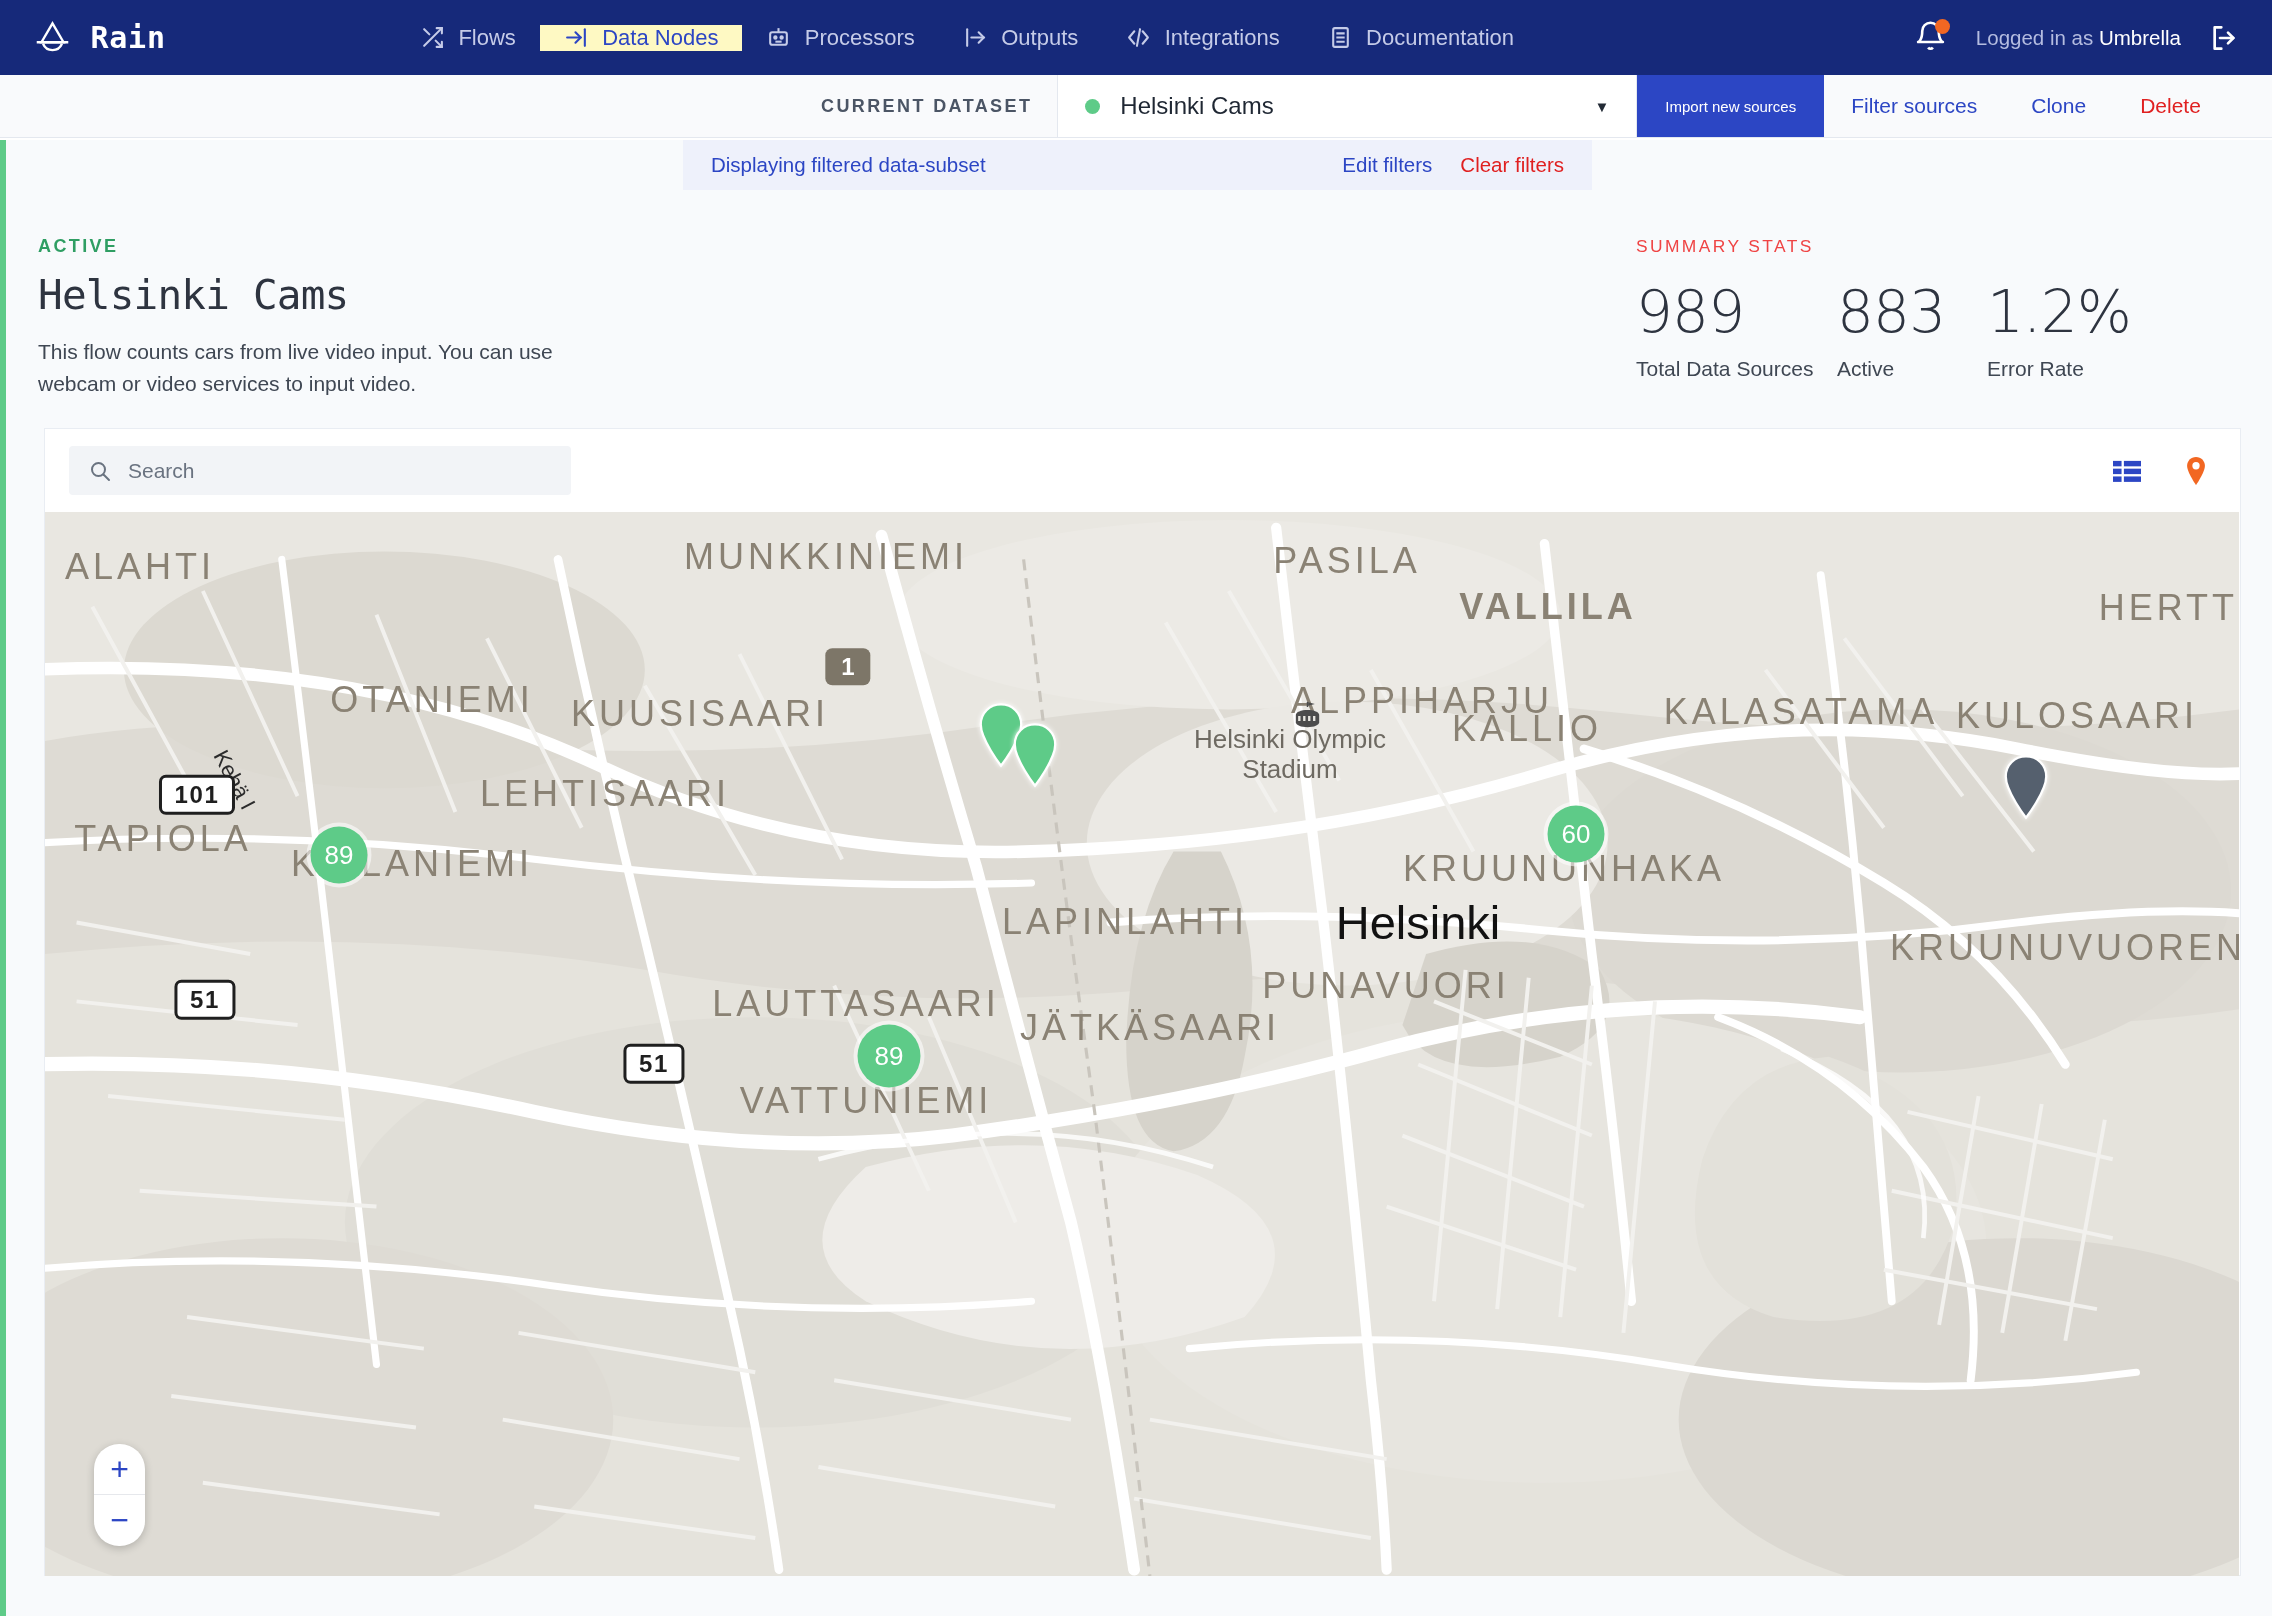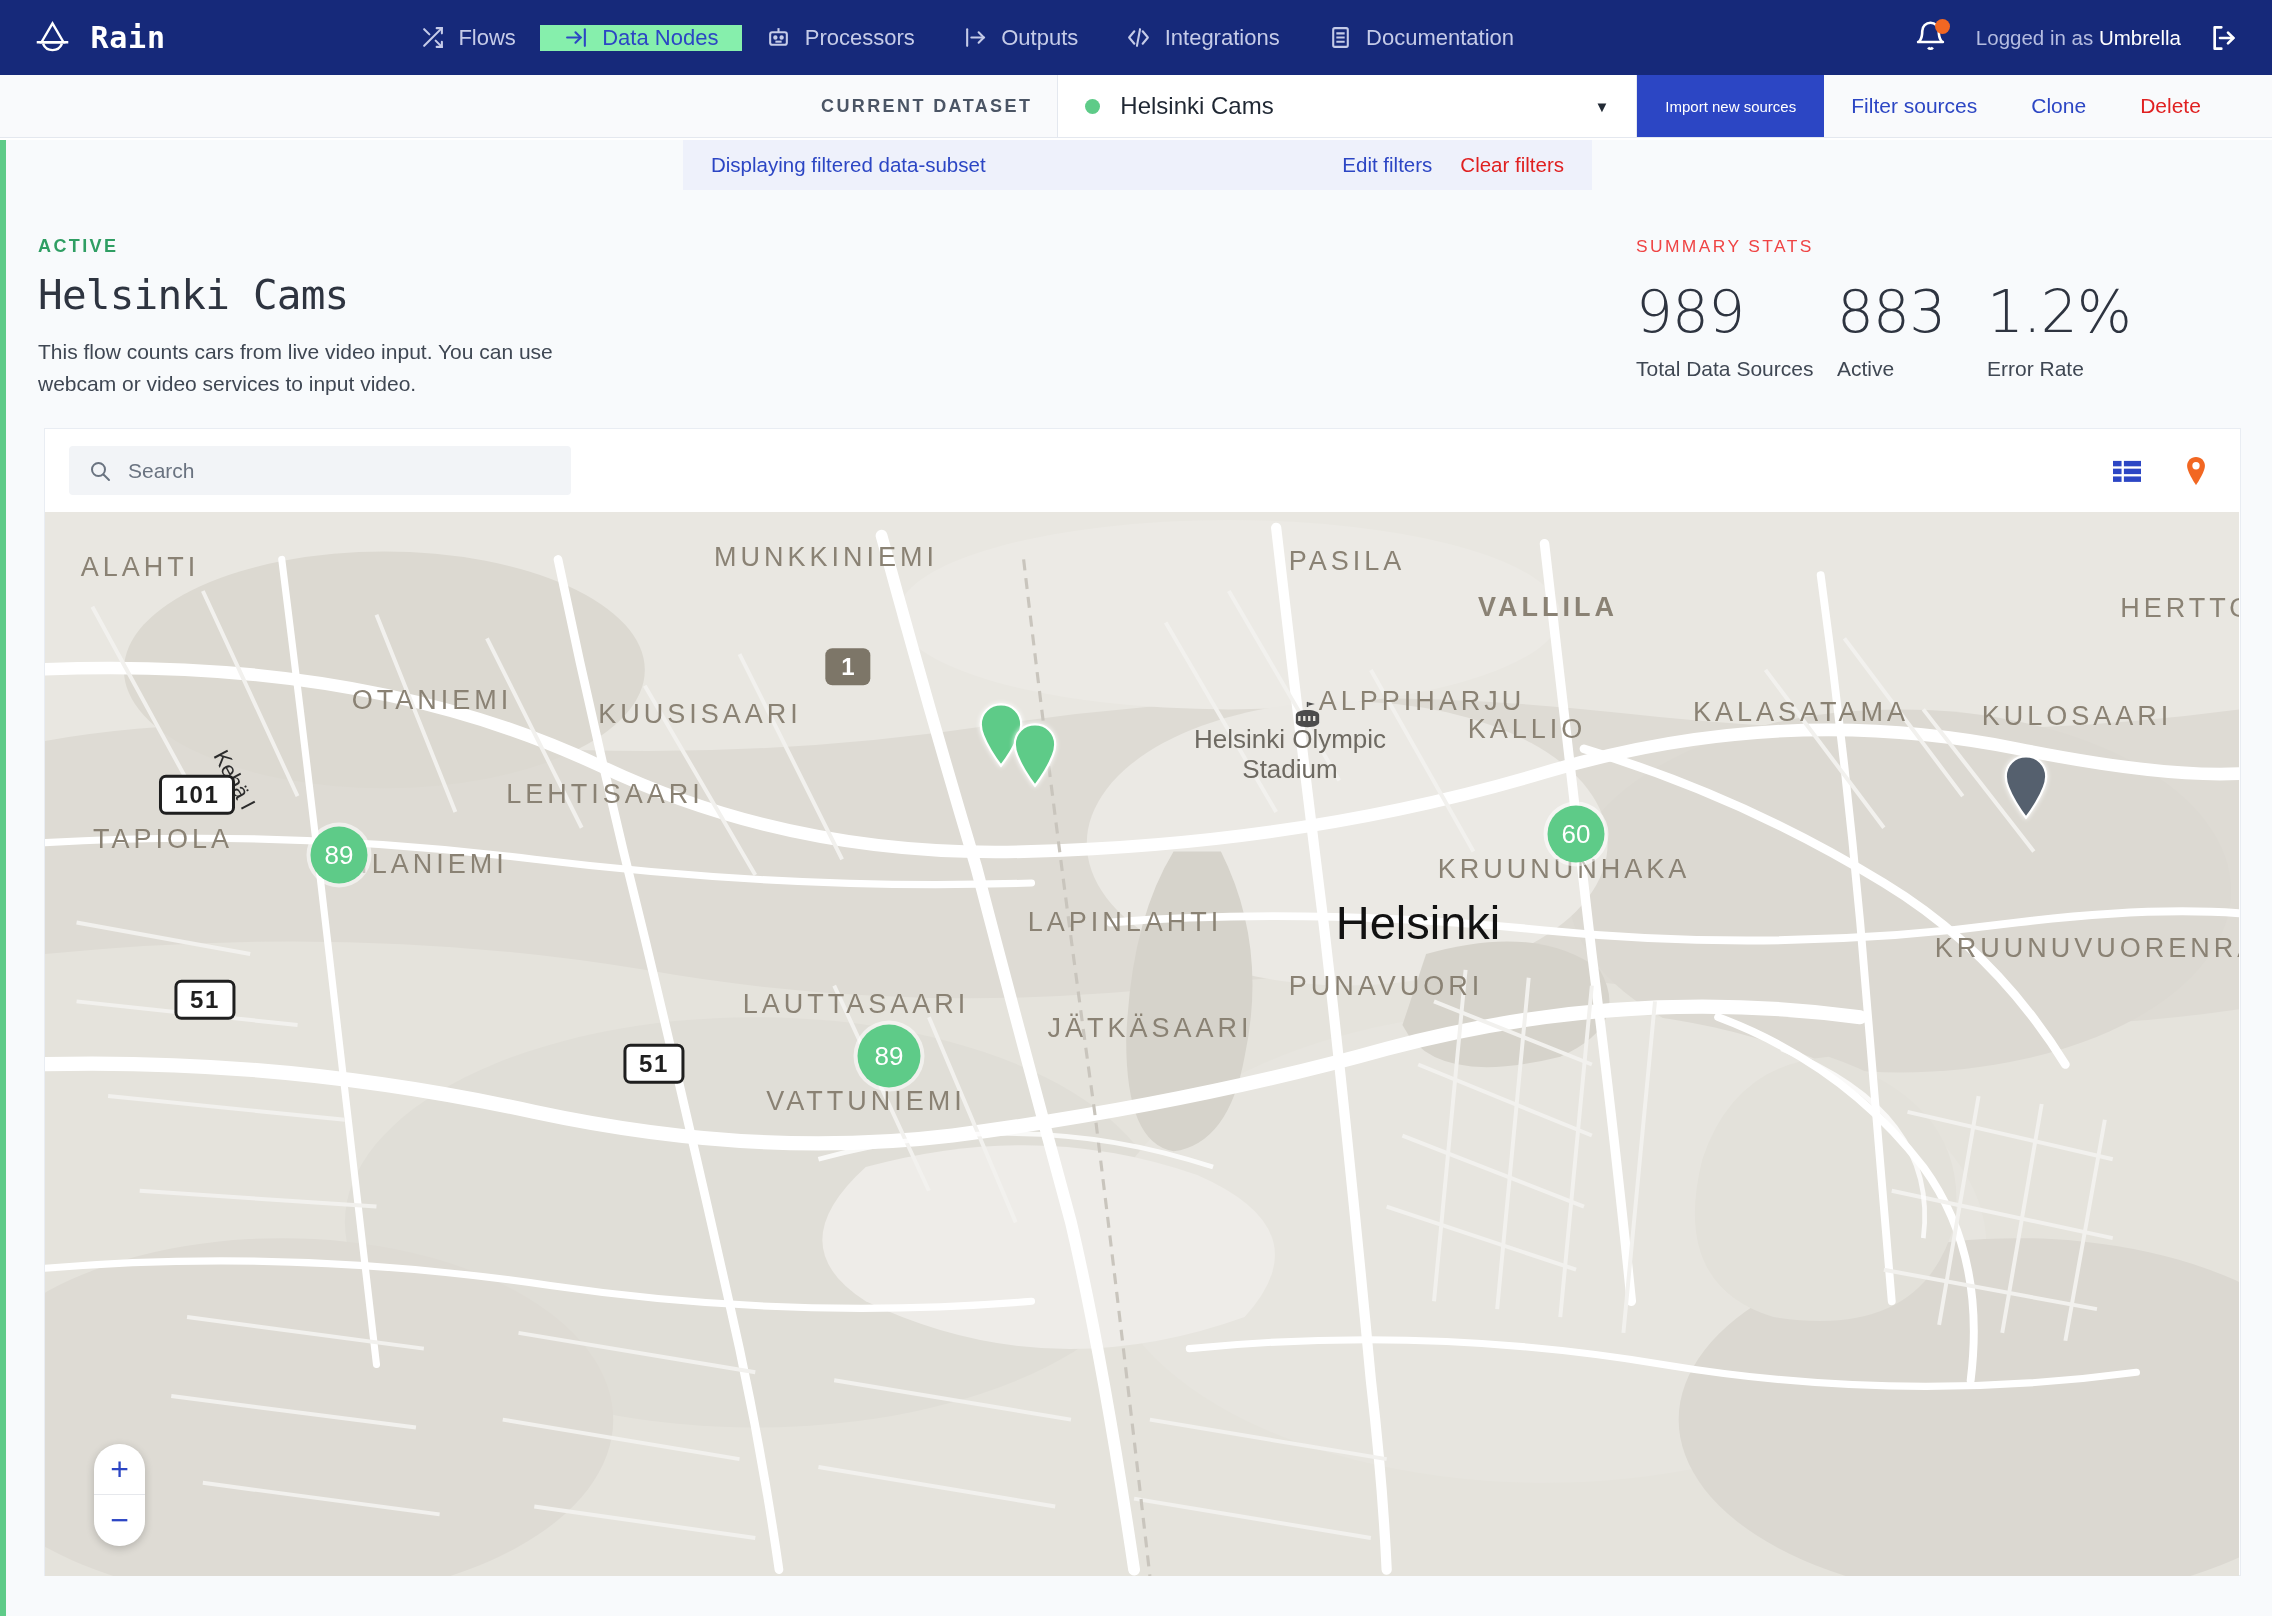--- a/index.html
+++ b/index.html
@@ -24,21 +24,21 @@
   .brand-mark { width: 41px; height: 41px; flex: 0 0 auto; }
   .brand-name {
     color: #ffffff; font-size: 30px; letter-spacing: 0.8px;
     font-family: "DejaVu Sans Mono", monospace; font-weight: 700;
   }
   .nav-item {
     display: flex; align-items: center; gap: 13.4px;
     padding: 0 24px; color: #c5cbe8; font-size: 22px;
     white-space: nowrap; cursor: pointer;
   }
-  .nav-item.active { background: #86efac; color: #2c46c4; }
+  .nav-item.active { background: #fef9c3; color: #2c46c4; }
   .nav-item .nav-ico { display: flex; align-items: center; }
   .nav-right {
     margin-left: auto; display: flex; align-items: center;
     gap: 27px; padding-right: 33px;
   }
   .bell-wrap { position: relative; width: 35px; height: 38px; cursor: pointer; }
   .bell-dot {
     position: absolute; top: 0.8px; right: -1.6px;
     width: 15px; height: 15px; border-radius: 50%;
     background: #f26722;
@@ -156,21 +156,21 @@
     background: #dedbd4;
   }
   .map svg { position: absolute; top: 0; left: 0; }
 
   .mlabel {
     position: absolute; white-space: nowrap;
     font-family: "Liberation Sans", sans-serif;
     pointer-events: none; transform: translate(-50%, -50%);
   }
   .m-district {
-    font-size: 27px; letter-spacing: 4px; color: #8a8274; font-weight: 400;
+    font-size: 36px; letter-spacing: 4px; color: #8a8274; font-weight: 400;
   }
   .m-poi { font-size: 26px; color: #6e6a62; text-align: center; line-height: 1.16; }
   .m-city { font-size: 47px; color: #121212; font-weight: 400; letter-spacing: 0px;}
   .m-road {
     font-size: 22px; color: #2b2b2b; font-weight: 500;
   }
 
   .shield {
     position: absolute; transform: translate(-50%, -50%);
     background: #ffffff; border: 3.2px solid #1f1f1f; border-radius: 7px;

